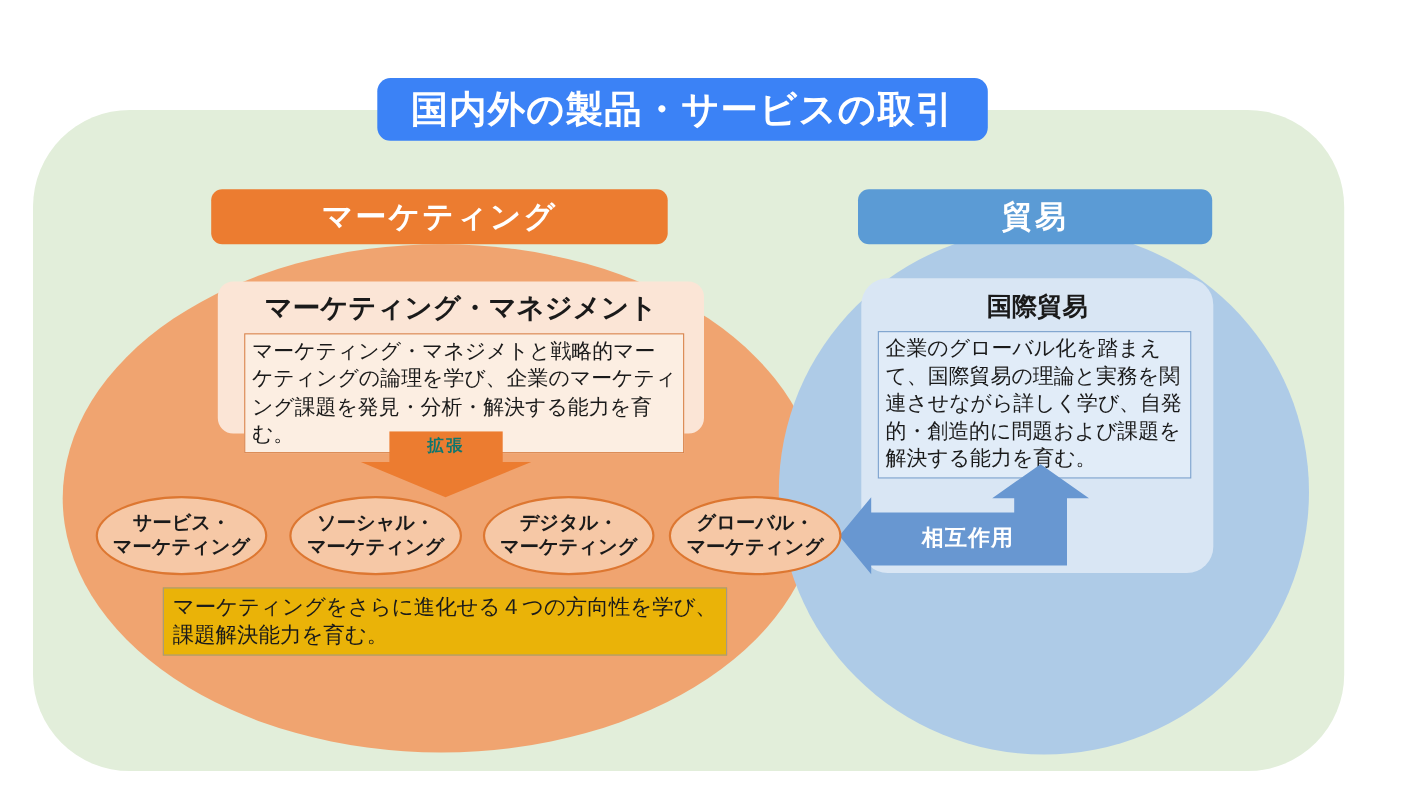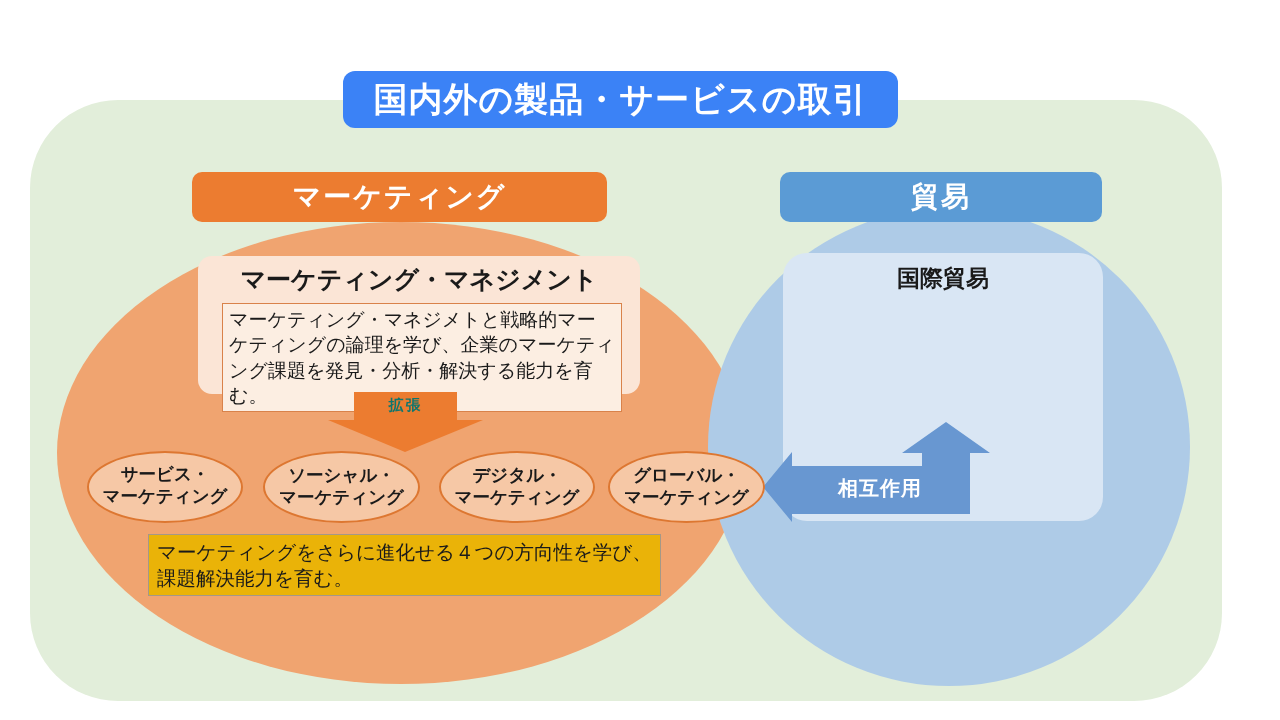--- a/index.html
+++ b/index.html
@@ -29,21 +29,21 @@
     padding:3px 6px;font-size:19px;line-height:1.33;margin-left:16px;}
 
   
   .expand-arrow-svg{left:328px;top:392px;}
   .expand-arrow-label{left:328px;top:396px;width:155px;text-align:center;color:#0f766e;font-size:15px;font-weight:800;letter-spacing:2px;}
 
   
   .sub-ellipse{top:451px;height:72px;background:#F6C8A6;border:2px solid #DD7731;border-radius:50%;
     display:flex;flex-direction:column;align-items:center;justify-content:center;
     font-size:17.5px;font-weight:800;line-height:1.25;text-align:center;box-sizing:border-box;}
-  .se1{left:87px;width:156px;font-family:Liberation Mono, monospace;}
+  .se1{left:87px;width:156px;}
   .se2{left:263px;width:157px;}
   .se3{left:439px;width:156px;}
   .se4{left:608px;width:157px;}
 
   
   .note-box{left:148px;top:534px;width:495px;background:#eab308;border:1px solid #A59887;
     padding:4px 8px;font-size:19.5px;line-height:1.34;}
 
   
   .intl-card{left:783px;top:253px;width:320px;height:268px;background:#D9E6F4;border-radius:24px;}
@@ -60,20 +60,21 @@
 
 <div class="stage">
 
   <div class="abs bg-panel"></div>
 
   <div class="abs mkt-ellipse"></div>
   <div class="abs trade-circle"></div>
 
   <div class="abs intl-card">
     <div class="abs intl-heading">国際貿易</div>
+    <div class="abs intl-body">企業のグローバル化を踏まえて、国際貿易の理論と実務を関連させながら詳しく学び、自発的・創造的に問題および課題を解決する能力を育む。</div>
   </div>
 
   <svg class="abs interaction-arrow-svg" width="245" height="110" viewBox="0 0 245 110">
     <polygon points="8,69 37,34 37,48 167,48 167,35 147,35 191,4 235,35 215,35 215,96 37,96 37,104" fill="#6897D1"></polygon>
   </svg>
   <div class="abs interaction-arrow-label">相互作用</div>
 
   <div class="abs col-header mkt-header">マーケティング</div>
   <div class="abs col-header trade-header">貿易</div>
 

